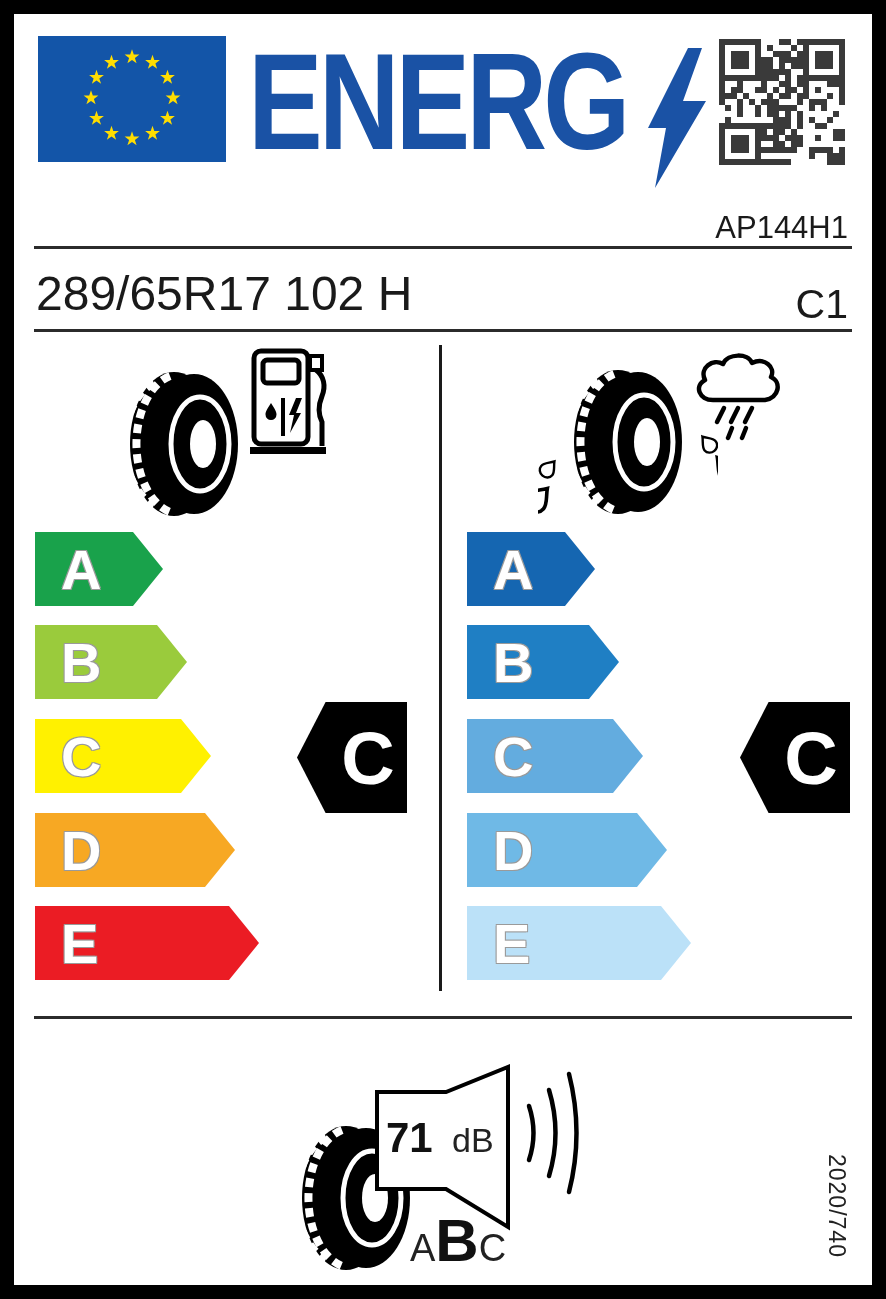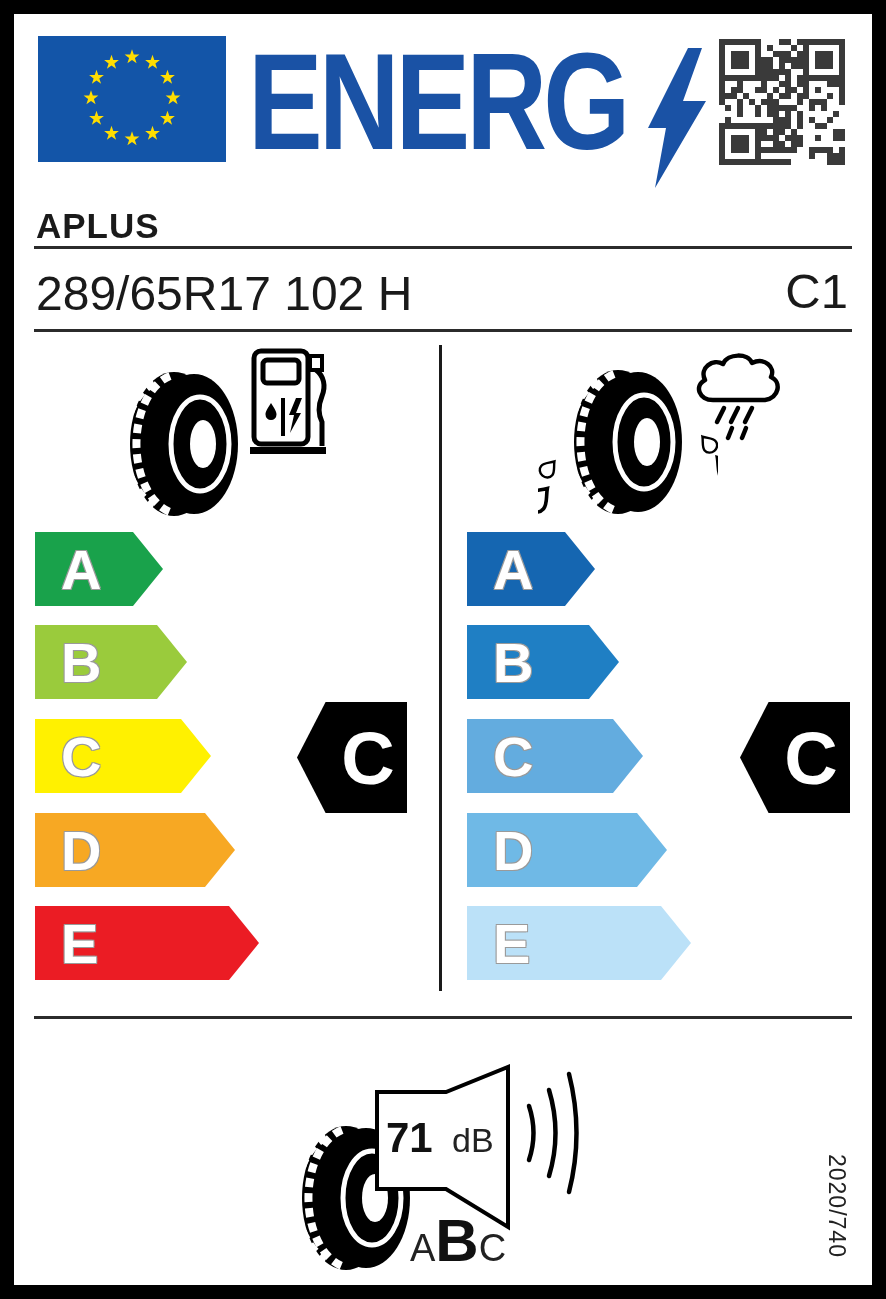--- a/index.html
+++ b/index.html
@@ -22,21 +22,21 @@
     white-space:nowrap;
   }
   .bolt{left:634px;top:34px;width:58px;height:140px;}
   .qr{left:702px;top:22px;width:132px;height:132px;}
   
   .brand-name{left:22px;top:192px;font-size:35px;font-weight:bold;letter-spacing:1px;}
   .brand-model{right:24px;top:196px;font-size:31px;}
   .rule{left:20px;right:20px;height:3px;background:#2b2b2b;}
   .rule1{top:232px;} .rule2{top:315px;} .rule3{top:1002px;}
   .tire-size{left:22px;top:252px;font-size:48px;}
-  .tire-class{right:24px;top:249px;font-size:49px;}
+  .tire-class{right:24px;top:267px;font-size:41px;}
   
   .vdivider{left:425px;top:331px;width:3px;height:646px;background:#1a1a1a;}
   .tire-fuel{left:114px;top:356px;width:112px;height:148px;}
   .pump{left:232px;top:334px;width:86px;height:106px;}
   .wet-tire{left:524px;top:350px;width:180px;height:158px;}
   .cloud{left:672px;top:338px;width:94px;height:96px;}
   
   .scale{width:240px;height:448px;}
   .scale-left{left:21px;top:518px;}
   .scale-right{left:453px;top:518px;}
@@ -265,21 +265,21 @@
         <rect x="15" y="15" width="18" height="18"></rect>
         <rect x="87" y="3" width="42" height="42"></rect>
         <rect x="93" y="9" width="30" height="30" fill="#ffffff"></rect>
         <rect x="99" y="15" width="18" height="18"></rect>
         <rect x="3" y="87" width="42" height="42"></rect>
         <rect x="9" y="93" width="30" height="30" fill="#ffffff"></rect>
         <rect x="15" y="99" width="18" height="18"></rect>
       </g>
   </svg>
 
-  <div class="abs brand-name">APLUS</div>
+  <div class="abs brand-model">AP144H1</div>
   <div class="abs rule rule1"></div>
 
   <div class="abs tire-size">289/65R17 102 H</div>
   <div class="abs tire-class">C1</div>
   <div class="abs rule rule2"></div>
 
   <div class="abs vdivider"></div>
 
   <svg class="abs tire-fuel" viewBox="0 0 112 148">
     <use href="#tire-shape"></use>

